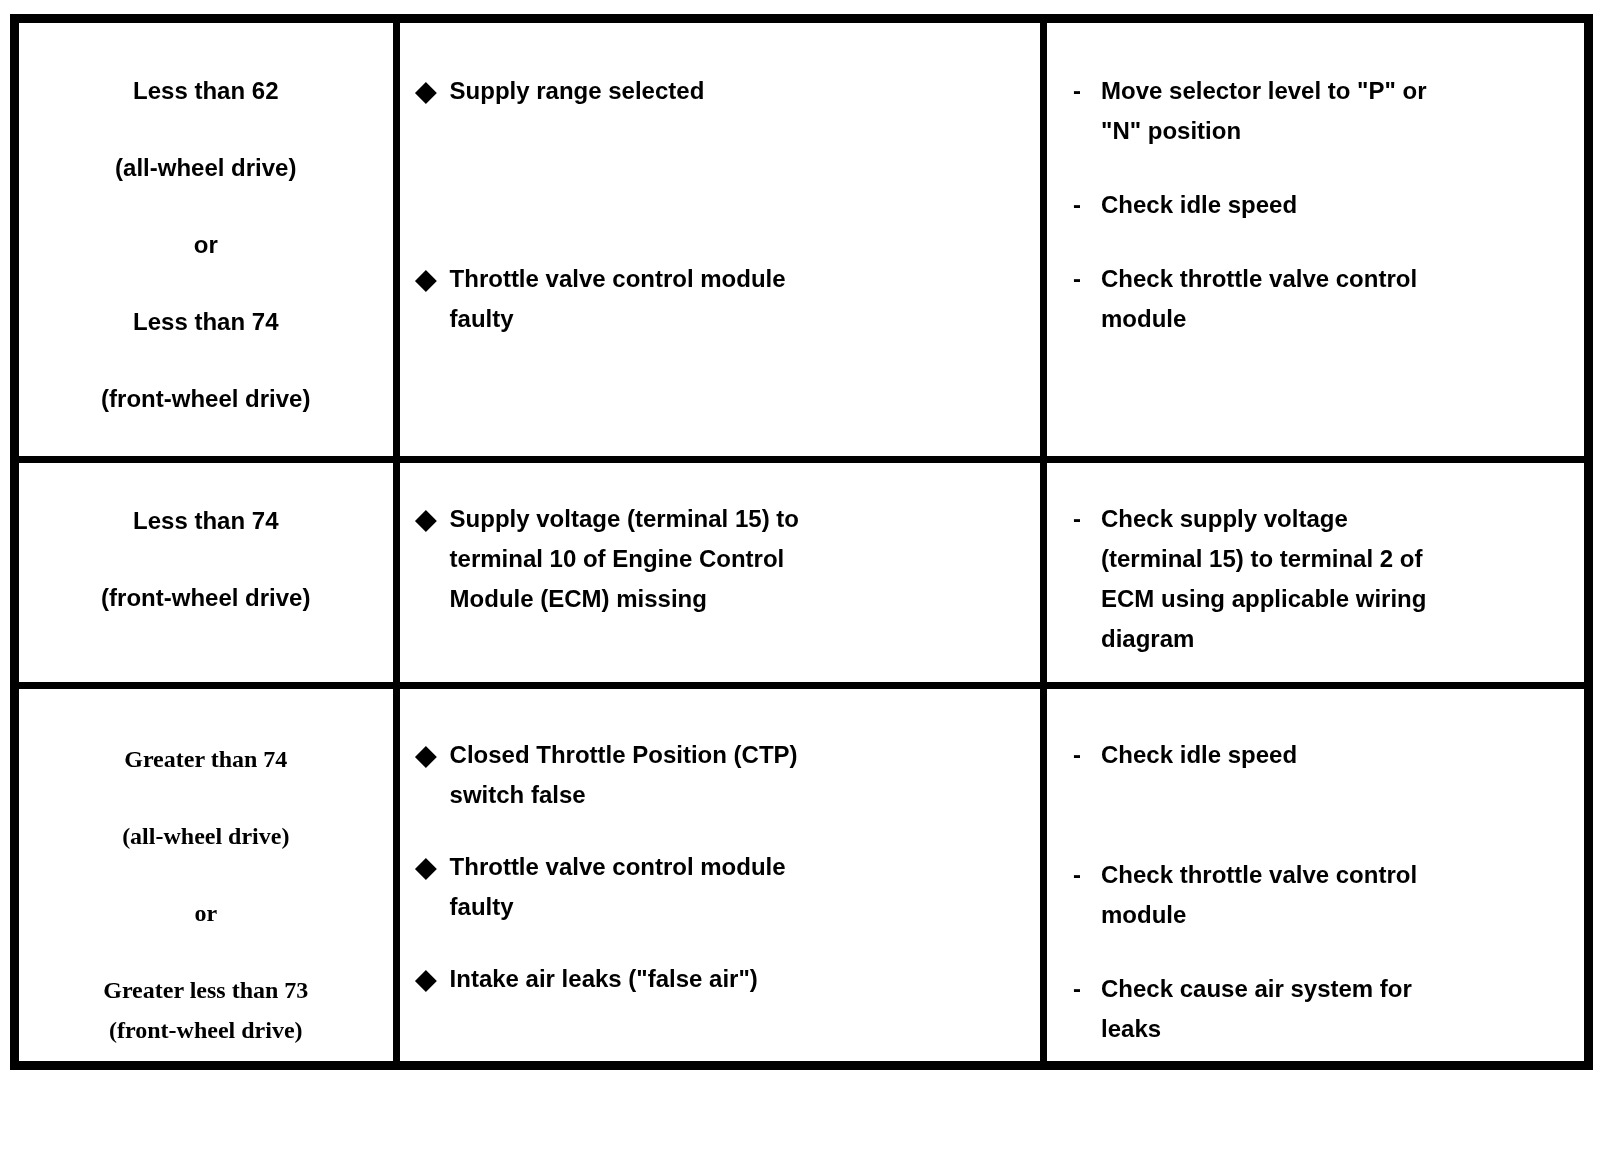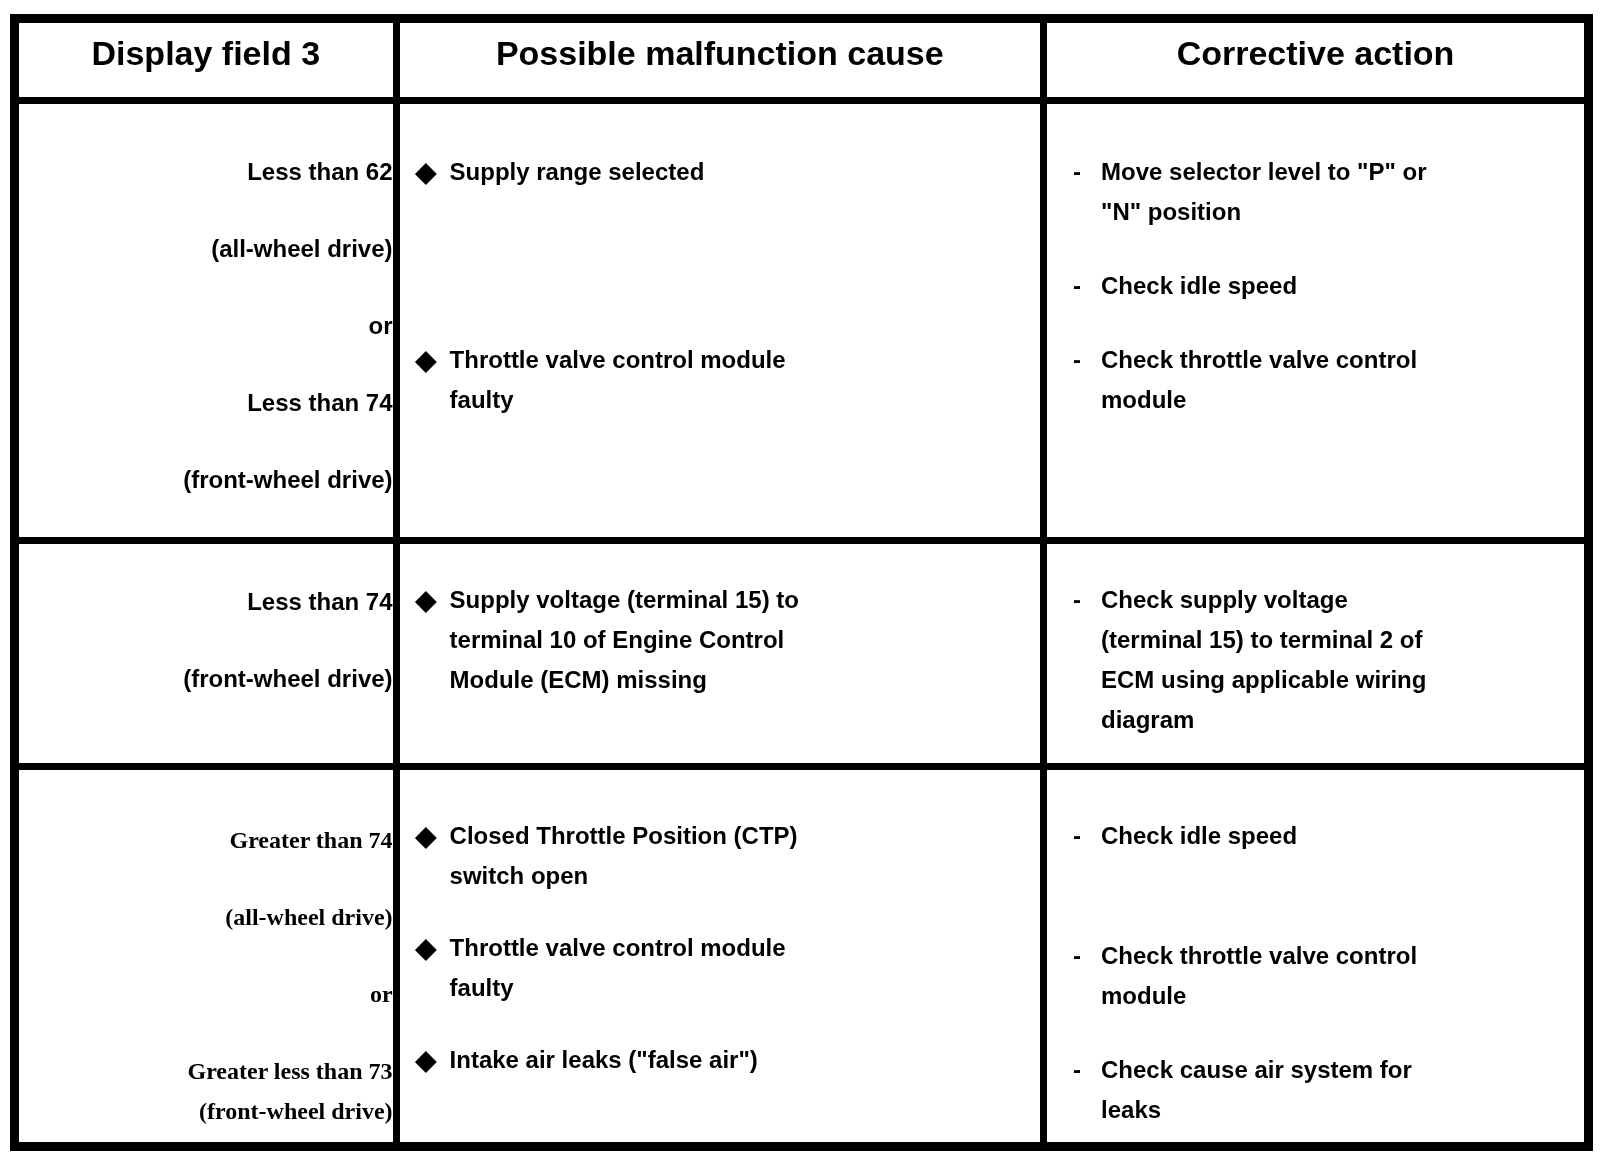--- a/index.html
+++ b/index.html
@@ -41,21 +41,21 @@
   tr.r3 { height: 380px; }
 
   
   .dline, .item .text, .item .marker {
     font-size: 24px;
     font-weight: 700;
     line-height: 40px;
   }
 
   
-  td.col-display { text-align: right; }
+  td.col-display { text-align: center; }
   tr.r1 td.col-display { padding-top: 48px; }
   tr.r2 td.col-display { padding-top: 38px; }
   tr.r3 td.col-display { padding-top: 50px; font-family: Liberation Serif, serif; }
   .dline { margin-bottom: 37px; }
   .dline.tight { margin-bottom: 0; }
 
   
   .item { display: flex; align-items: flex-start; }
   .item .text { white-space: pre-line; padding-right: 8px; }
 
@@ -88,25 +88,20 @@
 
 <div class="page">
   <table class="diag">
     <colgroup>
       <col style="width:376px">
       <col style="width:638px">
       <col style="width:537px">
     </colgroup>
 
     <tbody>
-        <tr class="hdr">
-      <th class="hcell">Display field 3</th>
-      <th class="hcell">Possible malfunction cause</th>
-      <th class="hcell">Corrective action</th>
-    </tr>
 
     <tr class="r1">
       <td class="col-display">
         <div class="dline">Less than 62</div>
         <div class="dline">(all-wheel drive)</div>
         <div class="dline">or</div>
         <div class="dline">Less than 74</div>
         <div class="dline">(front-wheel drive)</div>
       </td>
       <td class="col-cause">
@@ -167,21 +162,21 @@
         <div class="dline">Greater than 74</div>
         <div class="dline">(all-wheel drive)</div>
         <div class="dline">or</div>
         <div class="dline tight">Greater less than 73</div>
         <div class="dline tight">(front-wheel drive)</div>
       </td>
       <td class="col-cause">
         <div class="item cause">
           <span class="marker">◆</span>
           <span class="text">Closed Throttle Position (CTP)
-switch open</span>
+switch false</span>
         </div>
         <div class="item cause">
           <span class="marker">◆</span>
           <span class="text">Throttle valve control module
 faulty</span>
         </div>
         <div class="item cause">
           <span class="marker">◆</span>
           <span class="text">Intake air leaks ("false air")</span>
         </div>

